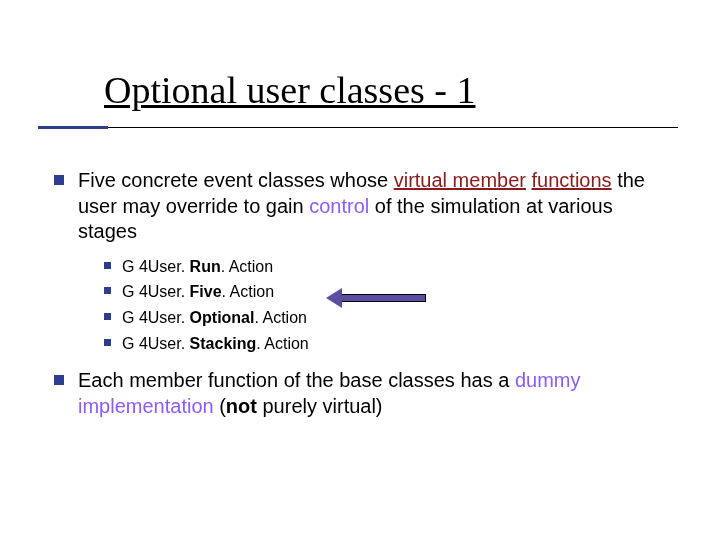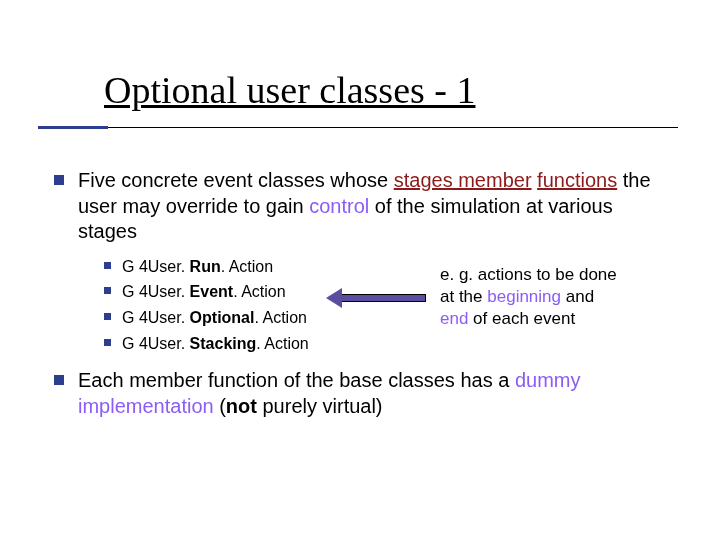--- a/index.html
+++ b/index.html
@@ -163,42 +163,37 @@
     <div class="underline-row">
       <div class="underline-accent"></div>
       <div class="underline-rest"></div>
     </div>
   </div>
 
   <div class="body">
     <ul class="lvl1">
 
       <li>
-        <span>Five concrete event classes whose </span><span class="u dred">stages member</span><span> </span><span class="u dred">functions</span><span> the user may override to gain </span><span class="red">control</span><span> of the simulation at various stages</span>
+        <span>Five concrete event classes whose </span><span class="u dred">virtual member</span><span> </span><span class="u dred">functions</span><span> the user may override to gain </span><span class="red">control</span><span> of the simulation at various stages</span>
 
         <ul class="lvl2">
           <li><span class="word">G 4User. </span><b>Run</b><span>. Action</span></li>
-          <li><span class="word">G 4User. </span><b>Event</b><span>. Action</span></li>
+          <li><span class="word">G 4User. </span><b>Five</b><span>. Action</span></li>
           <li><span class="word">G 4User. </span><b>Optional</b><span>. Action</span></li>
           <li><span class="word">G 4User. </span><b>Stacking</b><span>. Action</span></li>
         </ul>
       </li>
 
       <li>
         <span>Each member function of the base classes has a </span><span class="red">dummy implementation</span><span> (</span><b>not</b><span> purely virtual)</span>
 
       </li>
 
     </ul>
   </div>
 
   <div class="arrow">
     <div class="arrow-shaft"></div>
     <div class="arrow-head"></div>
   </div>
 
-  <div class="annotation">
-    <span>e. g. actions to be done</span><br>
-    <span>at the </span><span class="red">beginning</span><span> and</span><br>
-    <span class="red">end</span><span> of each event</span>
-  </div>
 
 </div>
 
 </body></html>

